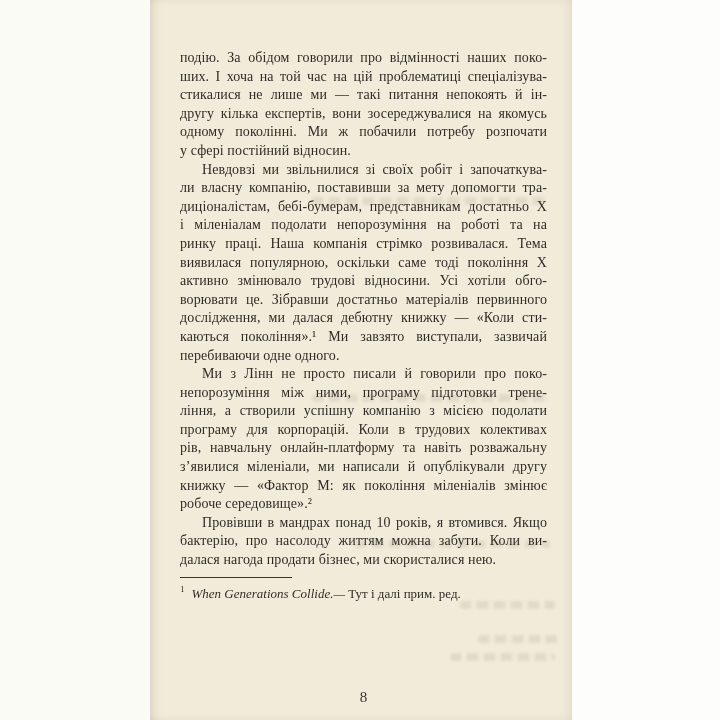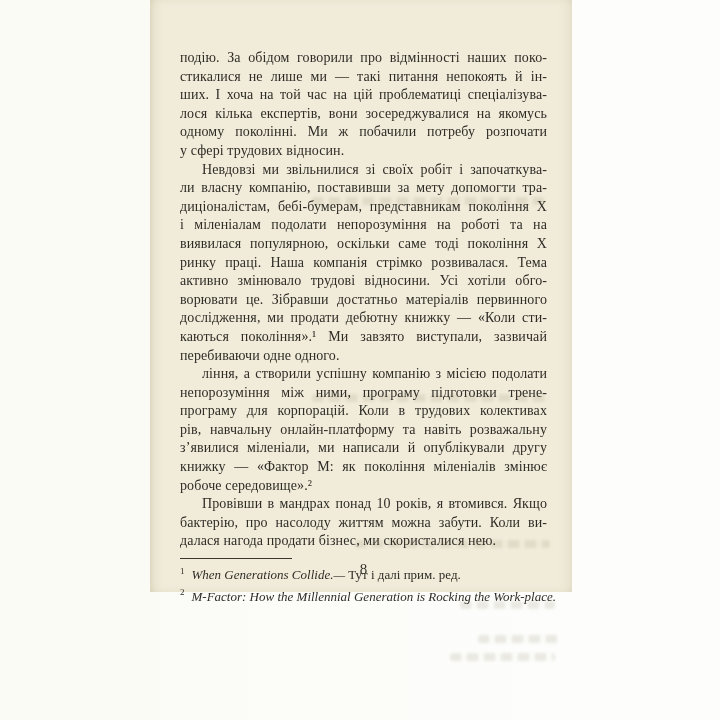--- a/index.html
+++ b/index.html
@@ -15,21 +15,21 @@
     position: relative;
     width: 720px;
     height: 720px;
     background: linear-gradient(90deg, #fbfbf6 0%, #fbfbf6 20%, #fdfdfc 80%, #fdfdfc 100%);
   }
   .book-page {
     position: absolute;
     left: 150px;
     top: 0;
     width: 422px;
-    height: 592px;
+    height: 720px;
     background: #f1ecda;
     box-shadow:
       inset 8px 0 14px -9px rgba(150, 140, 100, 0.45),
       inset -8px 0 14px -9px rgba(150, 140, 100, 0.30);
     color: #2f2c26;
   }
   .page-inner {
     position: relative;
     padding: 49px 25px 0 30px; 
     height: 100%;
@@ -110,63 +110,61 @@
     <div class="ghost" style="left:205px; top:540px; width:195px;"></div>
     <div class="ghost" style="left:310px; top:601px; width:95px;"></div>
     <div class="ghost" style="left:328px; top:635px; width:80px;"></div>
     <div class="ghost" style="left:300px; top:653px; width:105px;"></div>
 
     <div class="page-inner">
 
       <div>
           <div class="para">
             <div class="line">подію. За обідом говорили про відмінності наших поко-</div>
+            <div class="line">ших. І хоча на той час на цій проблематиці спеціалізува-</div>
             <div class="line">стикалися не лише ми — такі питання непокоять й ін-</div>
-            <div class="line">ших. І хоча на той час на цій проблематиці спеціалізува-</div>
-            <div class="line">лося кілька експертів, вони зосереджувалися на якомусь</div>
+            <div class="line">другу кілька експертів, вони зосереджувалися на якомусь</div>
             <div class="line">одному поколінні. Ми ж побачили потребу розпочати</div>
-            <div class="line">у сфері трудових відносин.</div>
+            <div class="line">у сфері постійний відносин.</div>
           </div>
           <div class="para indent">
             <div class="line">Невдовзі ми звільнилися зі своїх робіт і започаткува-</div>
             <div class="line">ли власну компанію, поставивши за мету допомогти тра-</div>
-            <div class="line">диціоналістам, бебі-бумерам, представникам покоління X</div>
+            <div class="line">диціоналістам, бебі-бумерам, представникам достатньо X</div>
             <div class="line">і міленіалам подолати непорозуміння на роботі та на</div>
+            <div class="line">ринку праці. Наша компанія стрімко розвивалася. Тема</div>
             <div class="line">виявилася популярною, оскільки саме тоді покоління X</div>
-            <div class="line">ринку праці. Наша компанія стрімко розвивалася. Тема</div>
             <div class="line">активно змінювало трудові відносини. Усі хотіли обго-</div>
             <div class="line">ворювати це. Зібравши достатньо матеріалів первинного</div>
-            <div class="line">дослідження, ми продати дебютну книжку — «Коли сти-</div>
+            <div class="line">дослідження, ми далася дебютну книжку — «Коли сти-</div>
             <div class="line">каються покоління».¹ Ми завзято виступали, зазвичай</div>
             <div class="line">перебиваючи одне одного.</div>
           </div>
           <div class="para indent">
+            <div class="line">Ми з Лінн не просто писали й говорили про поко-</div>
+            <div class="line">непорозуміння між ними, програму підготовки трене-</div>
             <div class="line">ління, а створили успішну компанію з місією подолати</div>
-            <div class="line">непорозуміння між ними, програму підготовки трене-</div>
             <div class="line">програму для корпорацій. Коли в трудових колективах</div>
             <div class="line">рів, навчальну онлайн-платформу та навіть розважальну</div>
             <div class="line">з’явилися міленіали, ми написали й опублікували другу</div>
             <div class="line">книжку — «Фактор М: як покоління міленіалів змінює</div>
             <div class="line">робоче середовище».²</div>
           </div>
           <div class="para indent">
             <div class="line">Провівши в мандрах понад 10 років, я втомився. Якщо</div>
             <div class="line">бактерію, про насолоду життям можна забути. Коли ви-</div>
             <div class="line">далася нагода продати бізнес, ми скористалися нею.</div>
           </div>
         </div>
 
       <div class="footnote-rule"></div>
 
       <div class="footnotes">
         <div class="footnote">
           <span class="fn-marker">1</span><span class="fn-italic">When Generations Collide.— </span><span class="fn-regular">Тут і далі прим. ред.</span>
         </div>
-        <div class="footnote">
-          <span class="fn-marker">2</span><span class="fn-italic">M-Factor: How the Millennial Generation is Rocking the Work-place.</span><span class="fn-regular"></span>
-        </div>
       </div>
 
       <div class="page-number">8</div>
 
     </div>
   </div>
 </div>
 
 </body></html>

